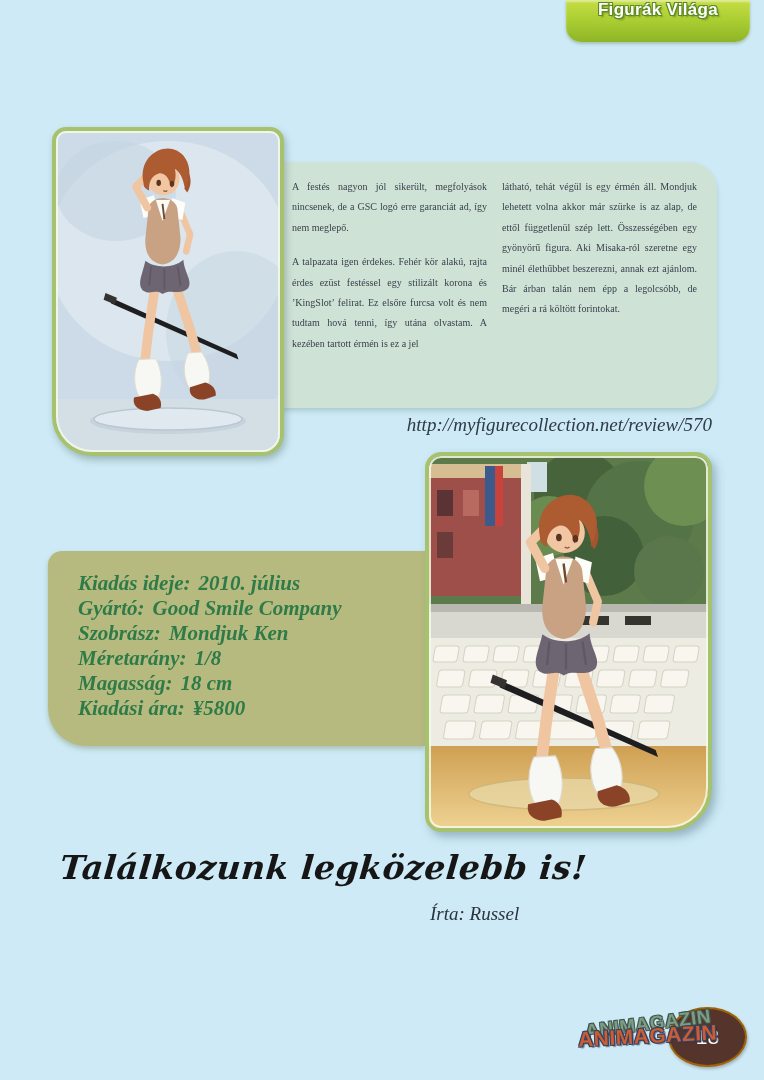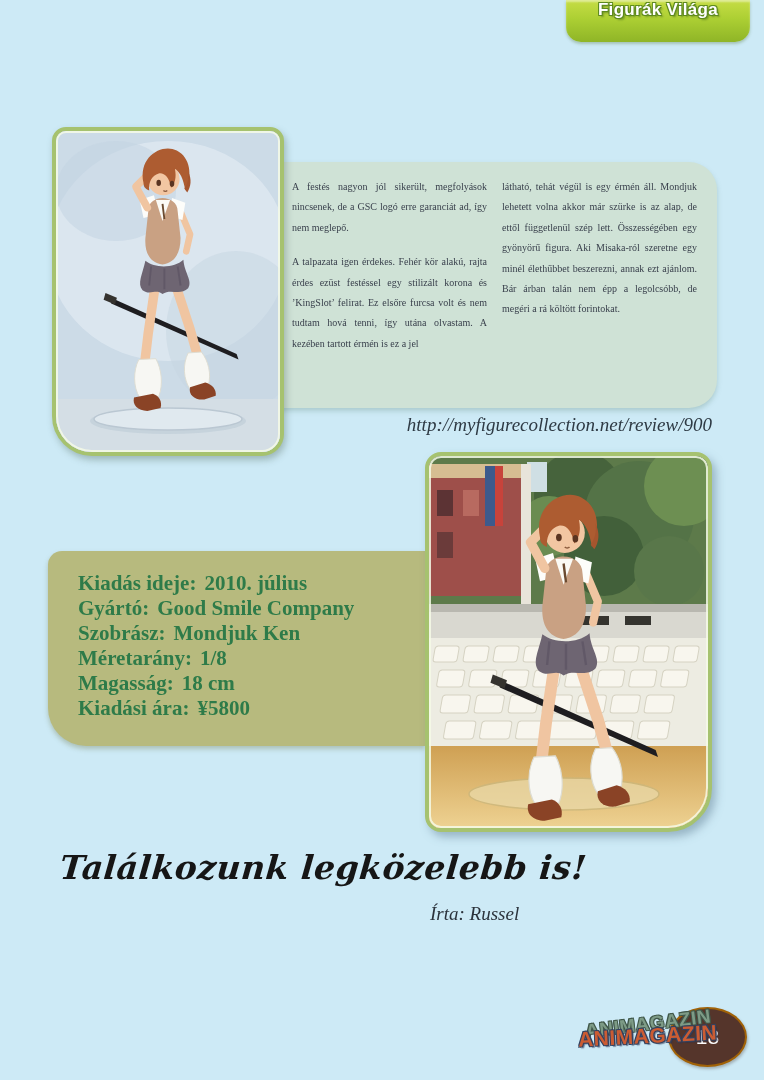--- a/index.html
+++ b/index.html
@@ -38,21 +38,21 @@
 
   
   .url-line{position:absolute;left:270px;top:414px;width:442px;text-align:right;}
   .url-line a{font-style:italic;font-size:19px;color:#2e3a44;text-decoration:none;}
 
   
   .specbox{position:absolute;left:48px;top:551px;width:377px;height:195px;
            background:#b7ba7e;border-radius:14px 0 0 38px;z-index:1;
            box-shadow:0 3px 5px rgba(120,130,90,.4);
            padding:20px 0 0 30px;box-sizing:border-box;}
-  .spec-row{font-weight:bold;font-size:21px;line-height:25px;color:#2e7b49;}
+  .spec-row{font-weight:bold;font-style:italic;font-size:21px;line-height:25px;color:#2e7b49;}
   .spec-row .lbl{margin-right:8px;}
 
   
   .headline-script{position:absolute;left:60px;top:848px;font-size:33px;font-weight:bold;font-style:italic;
            font-family:"DejaVu Serif",serif;color:#161616;transform:skewX(-5deg);letter-spacing:.5px;}
   .byline{position:absolute;left:430px;top:903px;width:247px;text-align:left;
            font-style:italic;font-size:19px;color:#2b333c;}
 
   
   .page-ellipse{position:absolute;left:668px;top:1007px;width:75px;height:56px;border-radius:50%;
@@ -132,21 +132,21 @@
     <div class="col">
       <p>A festés nagyon jól sikerült, megfolyások nincsenek, de a GSC logó erre garanciát ad, így nem meglepő.</p>
       <p>A talpazata igen érdekes. Fehér kör alakú, rajta érdes ezüst festéssel egy stilizált korona és ’KingSlot’ felirat. Ez elsőre furcsa volt és nem tudtam hová tenni, így utána olvastam. A kezében tartott érmén is ez a jel</p>
     </div>
     <div class="col">
       <p>látható, tehát végül is egy érmén áll. Mondjuk lehetett volna akkor már szürke is az alap, de ettől függetlenül szép lett. Összességében egy gyönyörű figura. Aki Misaka-ról szeretne egy minél élethűbbet beszerezni, annak ezt ajánlom. Bár árban talán nem épp a legolcsóbb, de megéri a rá költött forintokat.</p>
     </div>
   </div>
 
   <div class="url-line">
-    <a href="#">http://myfigurecollection.net/review/900</a>
+    <a href="#">http://myfigurecollection.net/review/570</a>
   </div>
 
   <div class="specbox">
     <div class="spec-row"><span class="lbl">Kiadás ideje:</span><span>2010. július</span></div>
     <div class="spec-row"><span class="lbl">Gyártó:</span><span>Good Smile Company</span></div>
     <div class="spec-row"><span class="lbl">Szobrász:</span><span>Mondjuk Ken</span></div>
     <div class="spec-row"><span class="lbl">Méretarány:</span><span>1/8</span></div>
     <div class="spec-row"><span class="lbl">Magasság:</span><span>18 cm</span></div>
     <div class="spec-row"><span class="lbl">Kiadási ára:</span><span>¥5800</span></div>
   </div>

